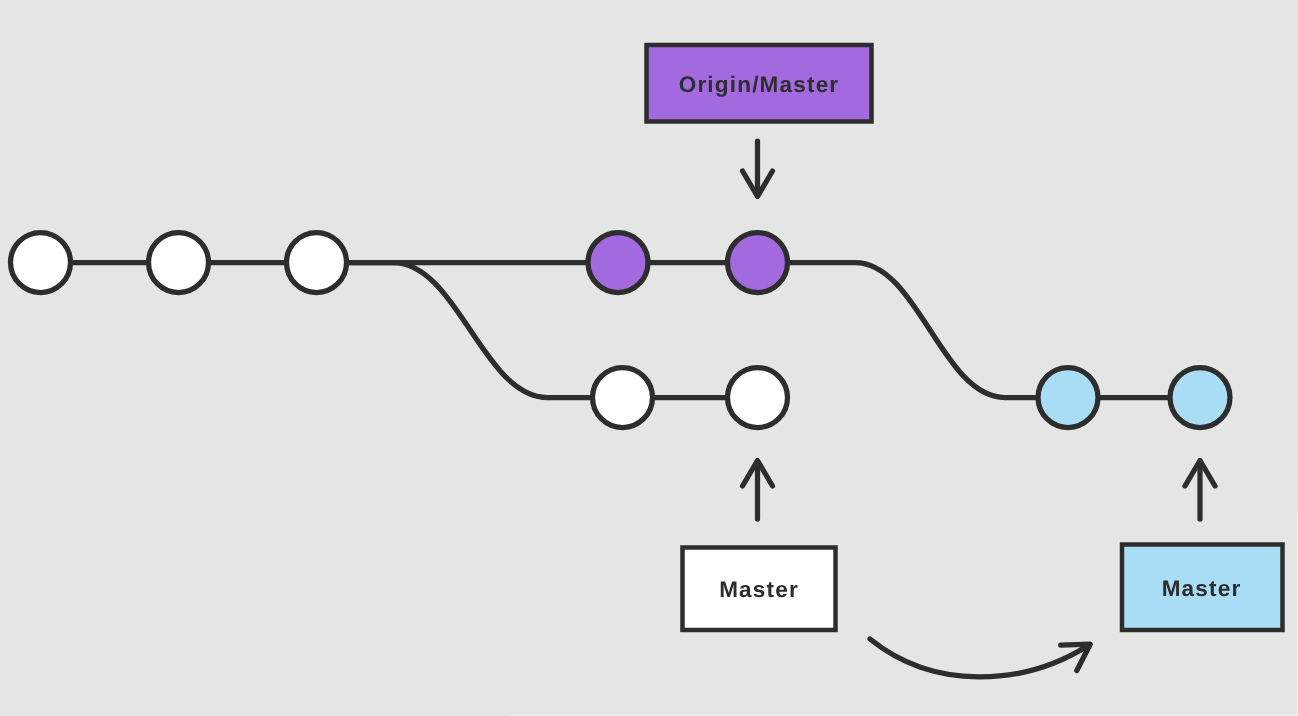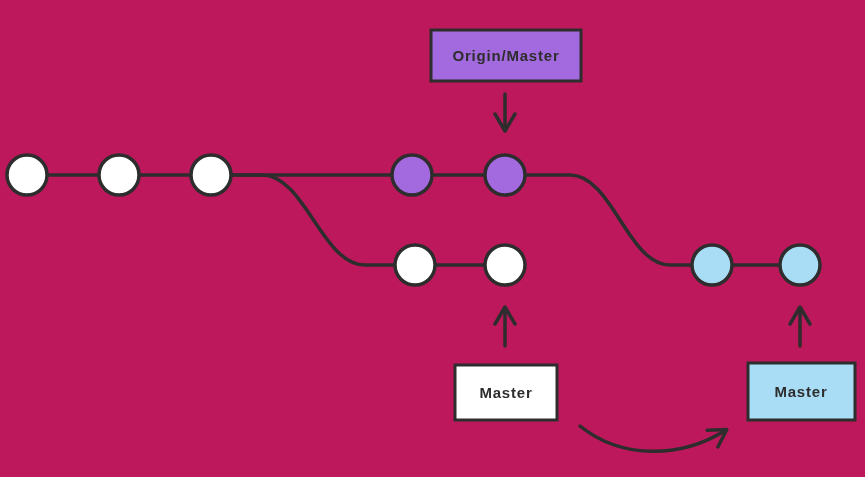--- a/index.html
+++ b/index.html
@@ -4,21 +4,21 @@
 <style>
   html, body {
     margin: 0;
     padding: 0;
     background: #ffffff;
   }
   .stage {
     position: relative;
     width: 865px;
     height: 477px;
-    background: #be185d;
+    background: #e5e5e5;
     overflow: hidden;
   }
   svg { display: block; }
   .line {
     fill: none;
     stroke: #2d2d2d;
     stroke-width: 3.5;
     stroke-linecap: round;
   }
   .node {

